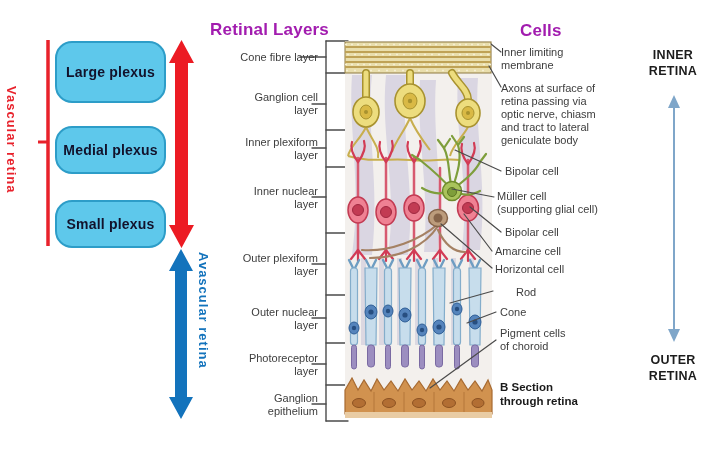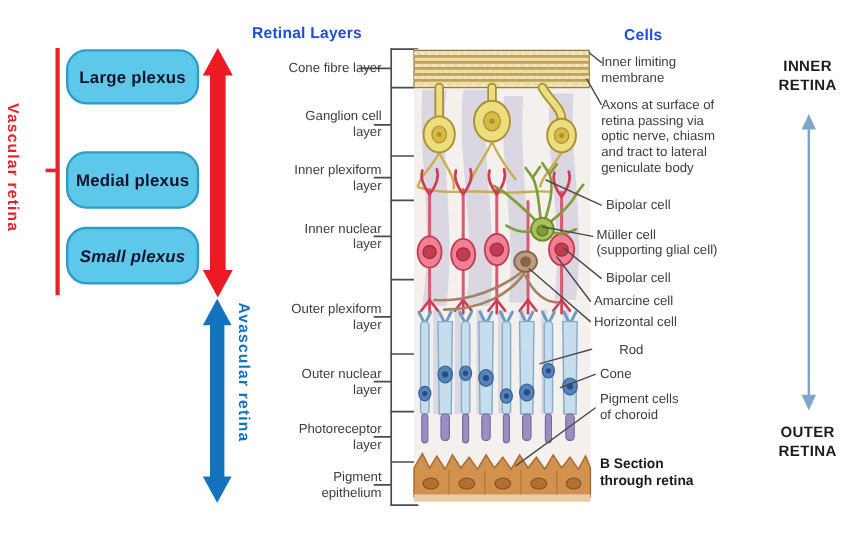--- a/index.html
+++ b/index.html
@@ -2,21 +2,21 @@
 <html><head>
 <meta charset="utf-8">
 <style>
   html,body{margin:0;padding:0;background:#ffffff;}
   #canvas{
     position:relative;width:720px;height:453px;background:#ffffff;
     font-family:"Liberation Sans","DejaVu Sans",sans-serif;overflow:hidden;
   }
   #bg-svg{position:absolute;left:0;top:0;z-index:0;}
   .txt{position:absolute;z-index:2;white-space:pre-line;}
-  .hdr{font-weight:bold;font-size:13px;color:#1d4ed8;letter-spacing:.2px;}
+  .hdr{font-weight:bold;font-size:17px;color:#a21caf;letter-spacing:.2px;}
   .layer-label{
     left:198px;width:120px;text-align:right;font-size:11px;line-height:13px;
     color:#3d3d3d;
   }
   .cell-label{font-size:11px;line-height:13px;color:#3d3d3d;}
   .plexus-box{
     position:absolute;z-index:2;left:55px;width:111px;height:48px;
     background:#5EC8EB;border:2px solid #2D9DC8;border-radius:17px;
     display:flex;align-items:center;justify-content:center;
     font-weight:bold;font-size:14px;color:#12122b;box-sizing:border-box;
@@ -301,48 +301,48 @@
       <path d="M464,214 L492,251"></path>
       <path d="M441,224 L492,268"></path>
       <path d="M450,303 L493,291"></path>
       <path d="M467,323 L496,312"></path>
       <path d="M430,388 L496,340"></path>
     </g>
   </svg>
 
   <div class="vtext txt" style="left:4px;top:86px;height:112px;color:#E8212B;">Vascular retina</div>
 
-  <div class="plexus-box" style="top:41px;height:46px;">
+  <div class="plexus-box" style="top:41px;height:62px;">
     <span>Large plexus</span>
   </div>
   <div class="plexus-box" style="top:126px;">
     <span>Medial plexus</span>
   </div>
-  <div class="plexus-box" style="top:189px;font-style:italic;">
+  <div class="plexus-box" style="top:200px;">
     <span>Small plexus</span>
   </div>
 
   <div class="vtext txt" style="left:196px;top:252px;height:146px;color:#1373BC;">Avascular retina</div>
 
   <div class="txt hdr" style="left:210px;top:20px;">Retinal Layers</div>
 
   <div class="txt layer-label" style="top:51px;">Cone fibre layer</div>
   <div class="txt layer-label" style="top:91px;">Ganglion cell
 layer</div>
   <div class="txt layer-label" style="top:136px;">Inner plexiform
 layer</div>
   <div class="txt layer-label" style="top:185px;">Inner nuclear
 layer</div>
   <div class="txt layer-label" style="top:252px;">Outer plexiform
 layer</div>
   <div class="txt layer-label" style="top:306px;">Outer nuclear
 layer</div>
   <div class="txt layer-label" style="top:352px;">Photoreceptor
 layer</div>
-  <div class="txt layer-label" style="top:392px;">Pigment
+  <div class="txt layer-label" style="top:392px;">Ganglion
 epithelium</div>
 
   <div class="txt hdr" style="left:520px;top:21px;">Cells</div>
 
   <div class="txt cell-label" style="left:501px;top:46px;">Inner limiting
 membrane</div>
   <div class="txt cell-label" style="left:501px;top:82px;">Axons at surface of
 retina passing via
 optic nerve, chiasm
 and tract to lateral

